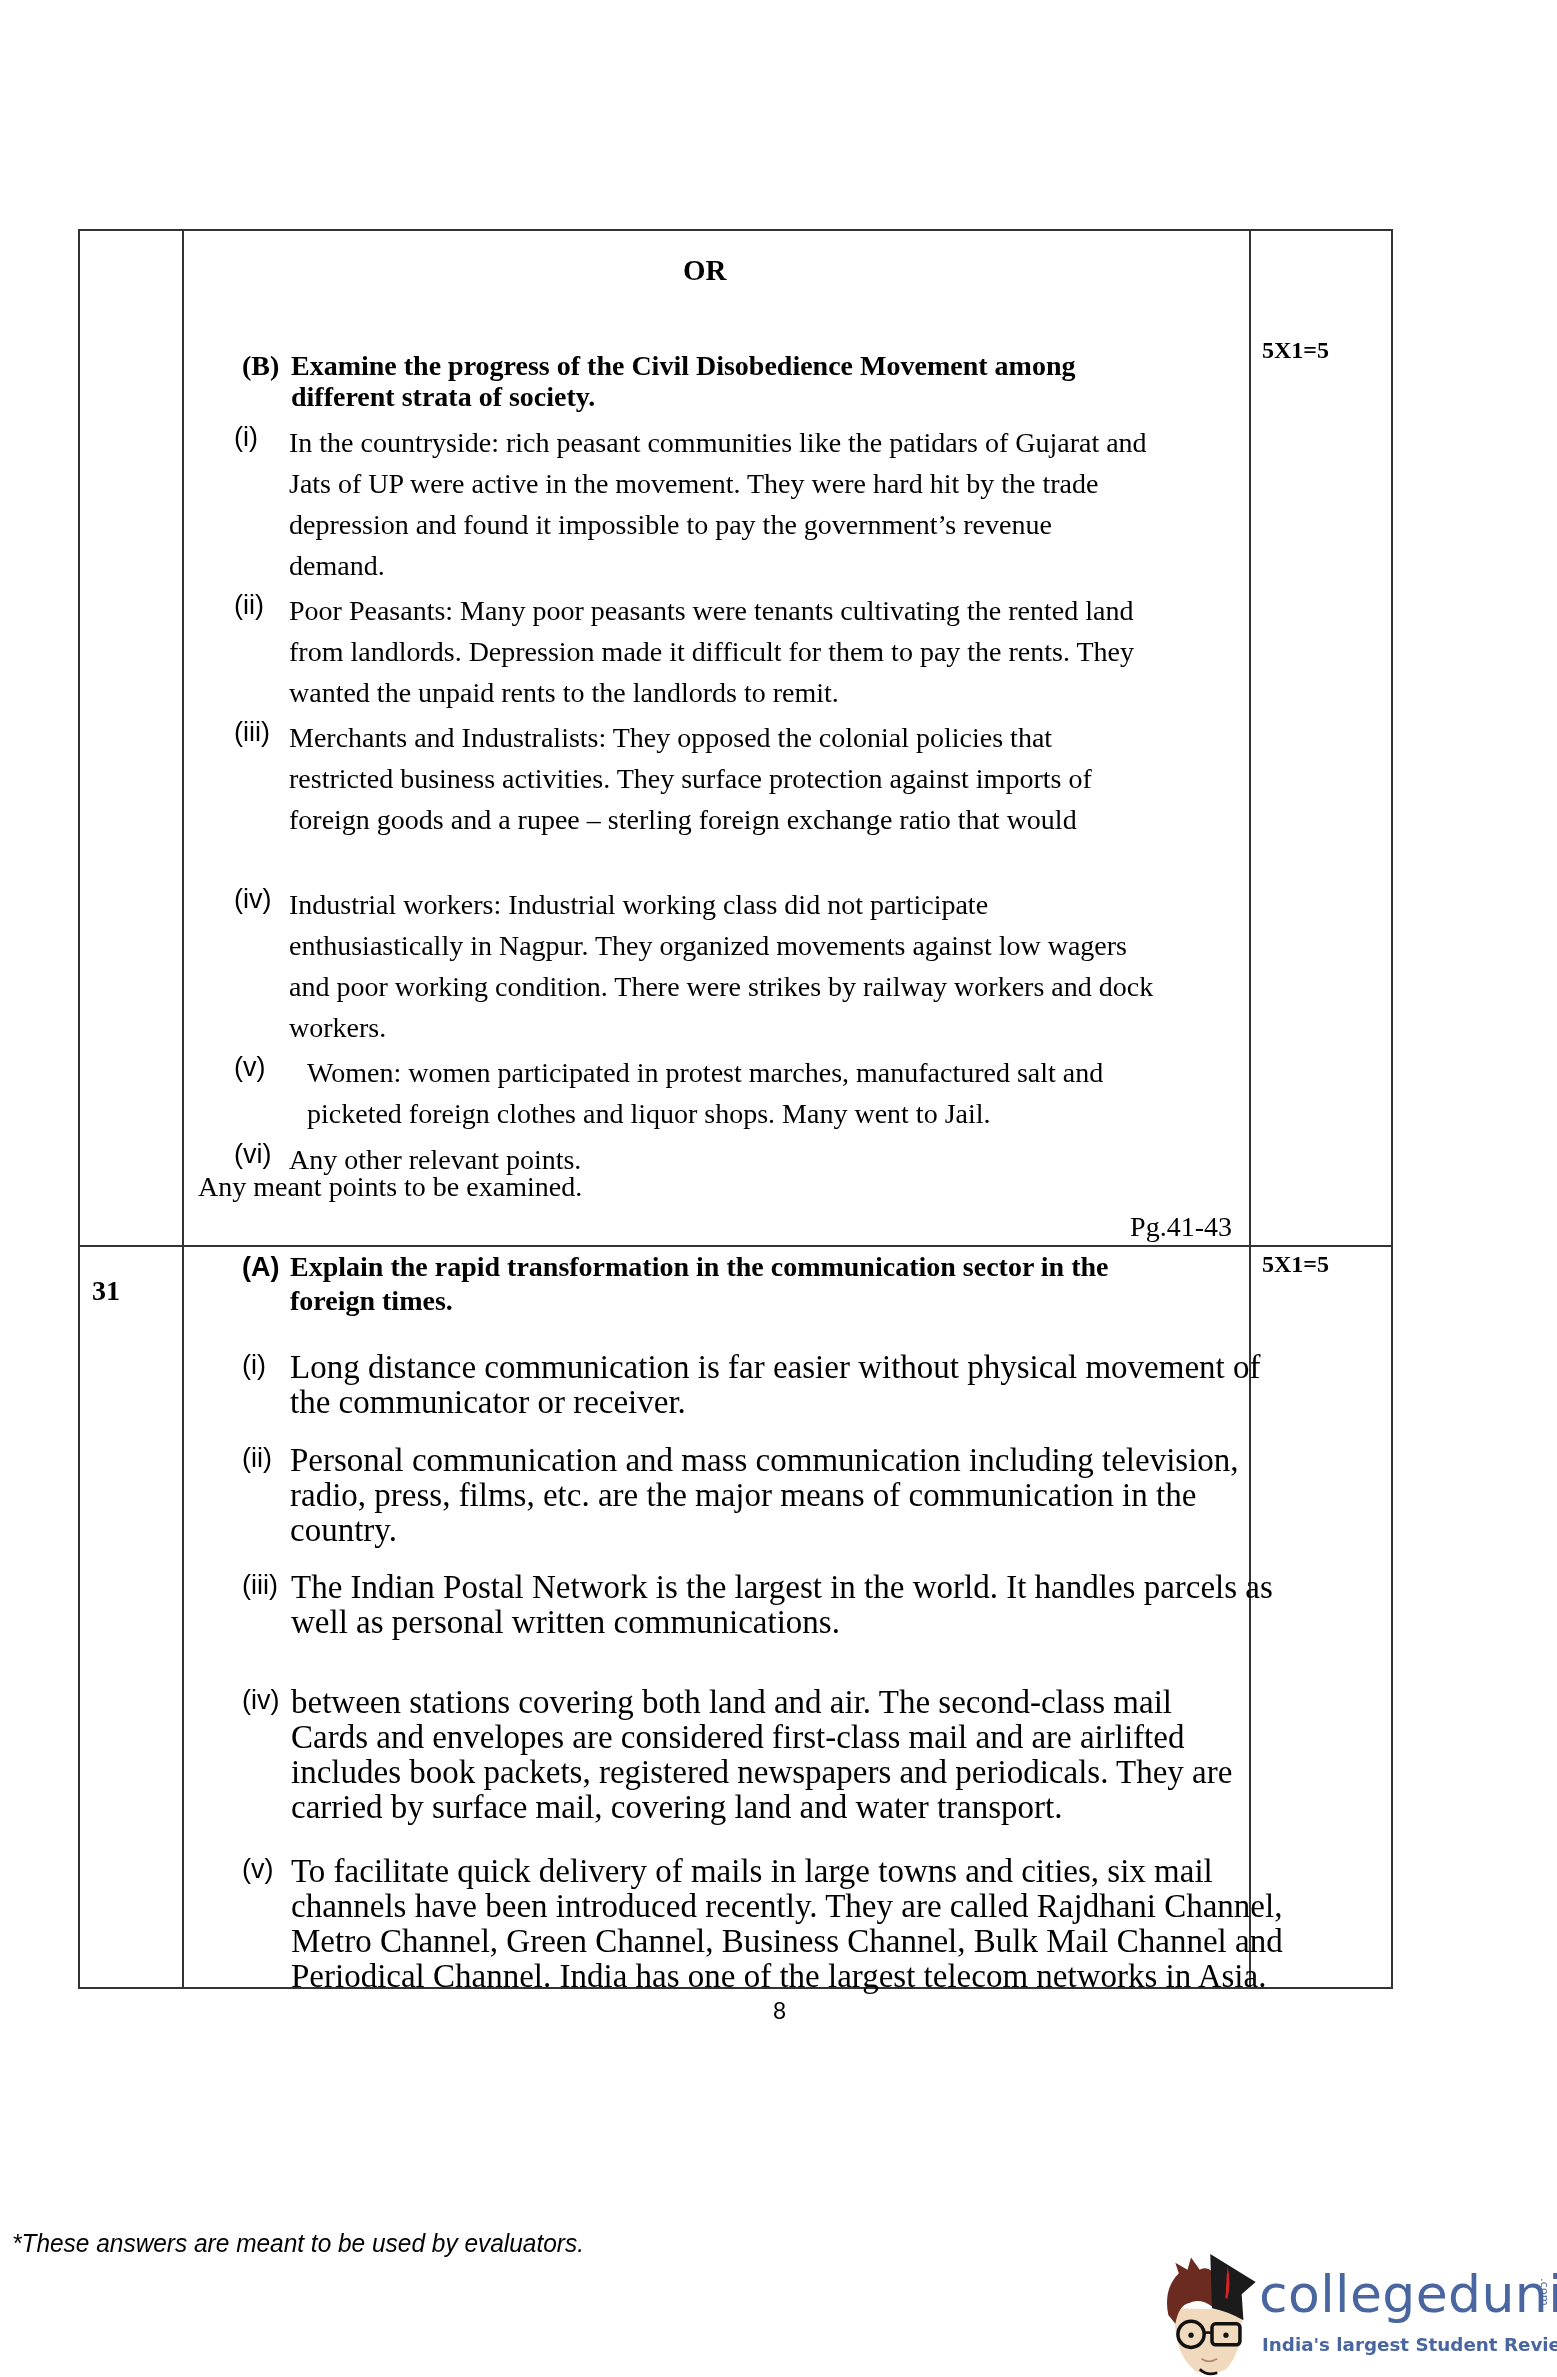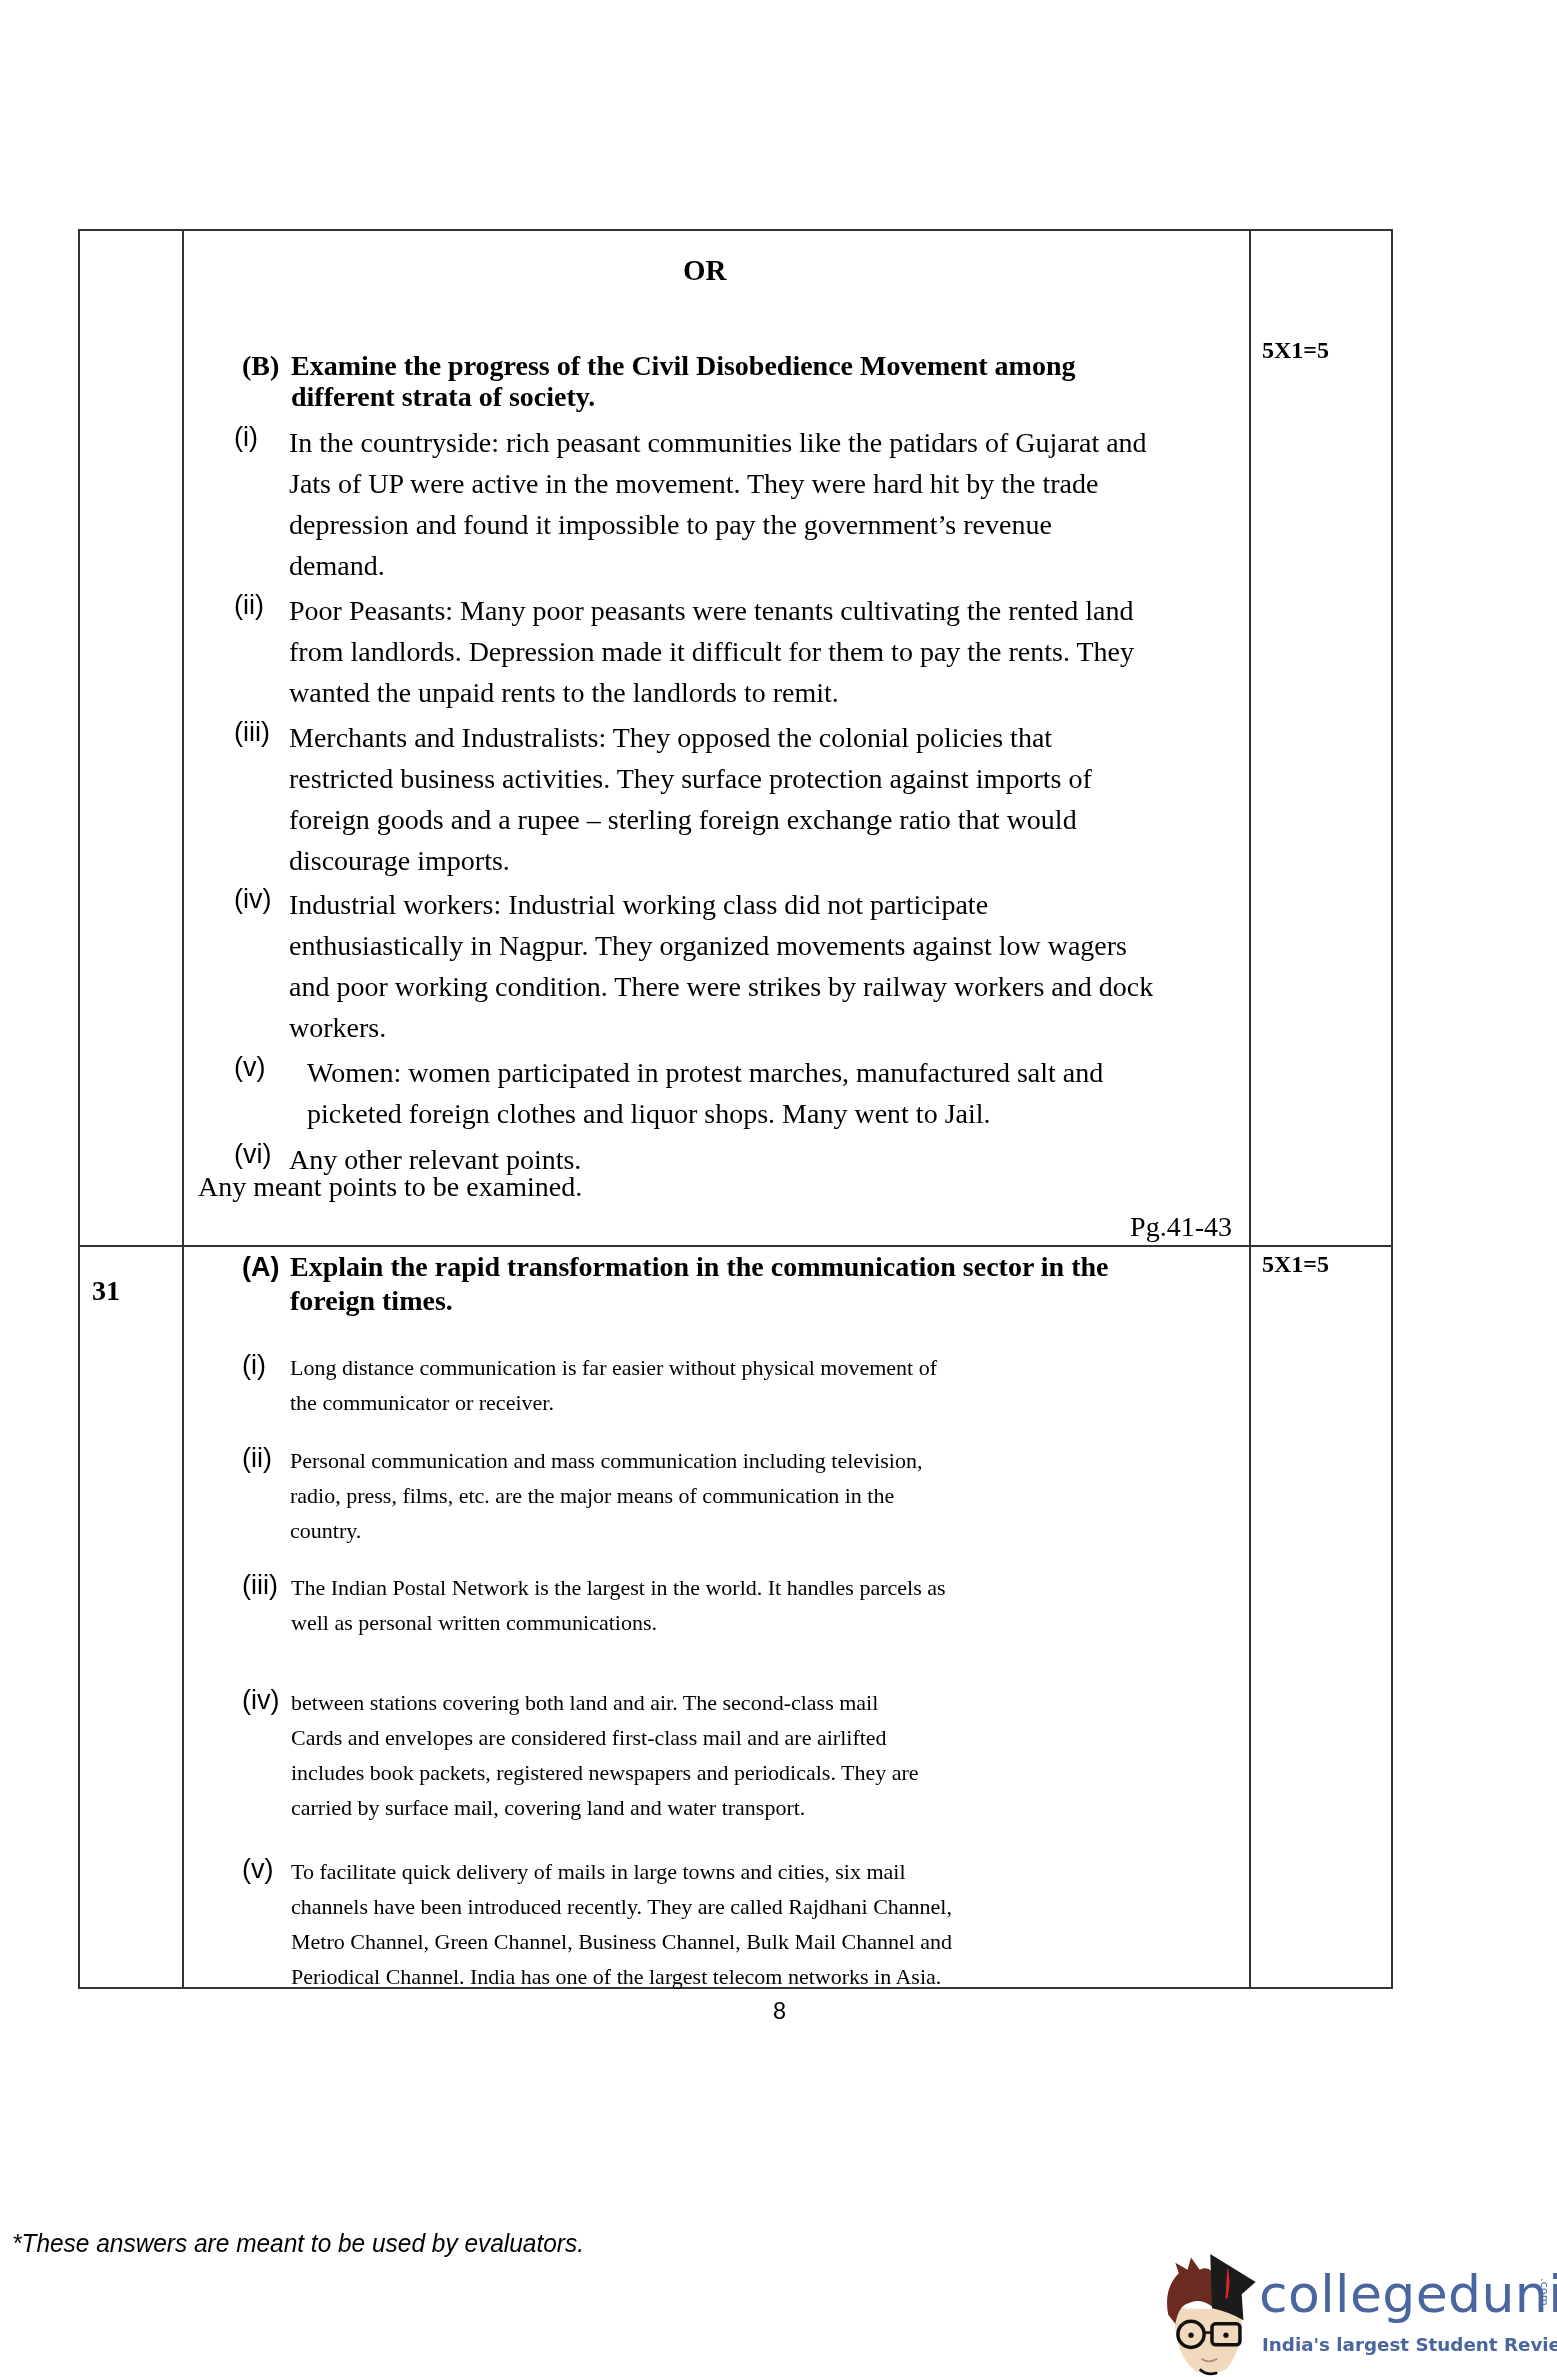--- a/index.html
+++ b/index.html
@@ -11,21 +11,21 @@
   
   .tbl-line { position:absolute; background:#333; }
   .h { height:1.7px; }
   .v { width:1.7px; }
 
   .or { font-weight:bold; font-size:29px; }
   .q-head { font-weight:bold; font-size:28px; line-height:30.5px; }
   .q-label { font-family:"Liberation Sans","DejaVu Sans",sans-serif; font-size:27px; }
   .q-label.bold { font-weight:bold; }
   .body-b { font-size:28px; }
-  .body-a { font-size:22px; }
+  .body-a { font-size:33px; }
   .marks { font-weight:bold; font-size:24px; }
   .qno { font-weight:bold; font-size:28px;margin-top:24px; }
   .page-no { font-size:23.5px; }
   .footnote { font-style:italic; font-size:26px; transform:scaleX(0.94); transform-origin:left; }
 
   .logo-text { font-family:"DejaVu Sans","Liberation Sans",sans-serif; color:#4a66a0; font-size:52px; letter-spacing:0.4px; }
   .logo-tag { font-family:"DejaVu Sans","Liberation Sans",sans-serif; color:#4a66a0; font-size:18.3px; font-weight:bold; }
   .logo-com { font-family:"DejaVu Sans","Liberation Sans",sans-serif; color:#4a66a0; font-size:11.3px; transform:rotate(90deg); transform-origin:left top; }
 </style>
 </head>
@@ -67,21 +67,20 @@
       <div>Poor Peasants: Many poor peasants were tenants cultivating the rented land</div>
       <div>from landlords. Depression made it difficult for them to pay the rents. They</div>
       <div>wanted the unpaid rents to the landlords to remit.</div>
     </div>
 
     <div class="abs q-label" style="left:234px; top:717px;">(iii)</div>
     <div class="abs serif body-b" style="left:289px; top:717px; line-height:41px;">
       <div>Merchants and Industralists: They opposed the colonial policies that</div>
       <div>restricted business activities. They surface protection against imports of</div>
       <div>foreign goods and a rupee – sterling foreign exchange ratio that would</div>
-      <div>discourage imports.</div>
     </div>
 
     <div class="abs q-label" style="left:234px; top:884px;">(iv)</div>
     <div class="abs serif body-b" style="left:289px; top:884px; line-height:41px;">
       <div>Industrial workers: Industrial working class did not participate</div>
       <div>enthusiastically in Nagpur. They organized movements against low wagers</div>
       <div>and poor working condition. There were strikes by railway workers and dock</div>
       <div>workers.</div>
     </div>
 

